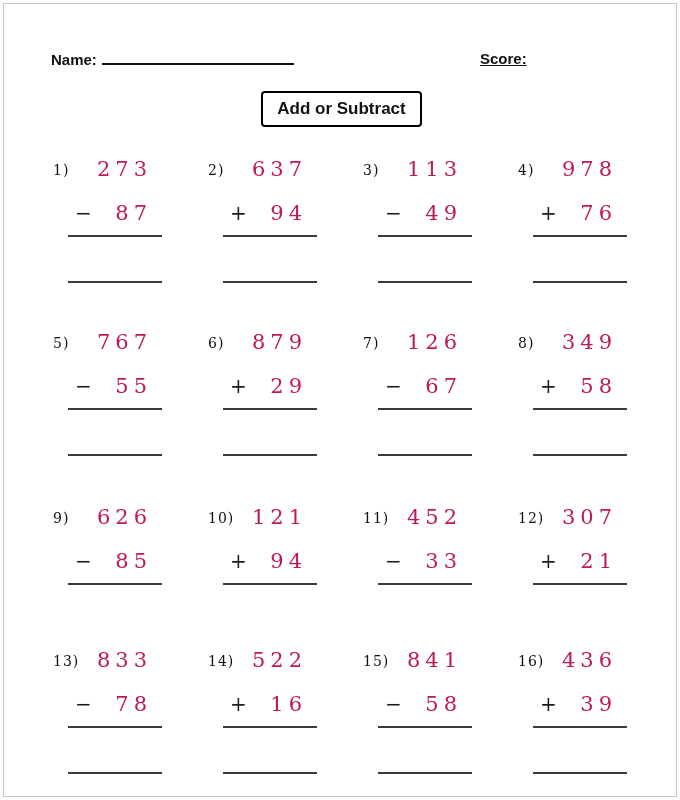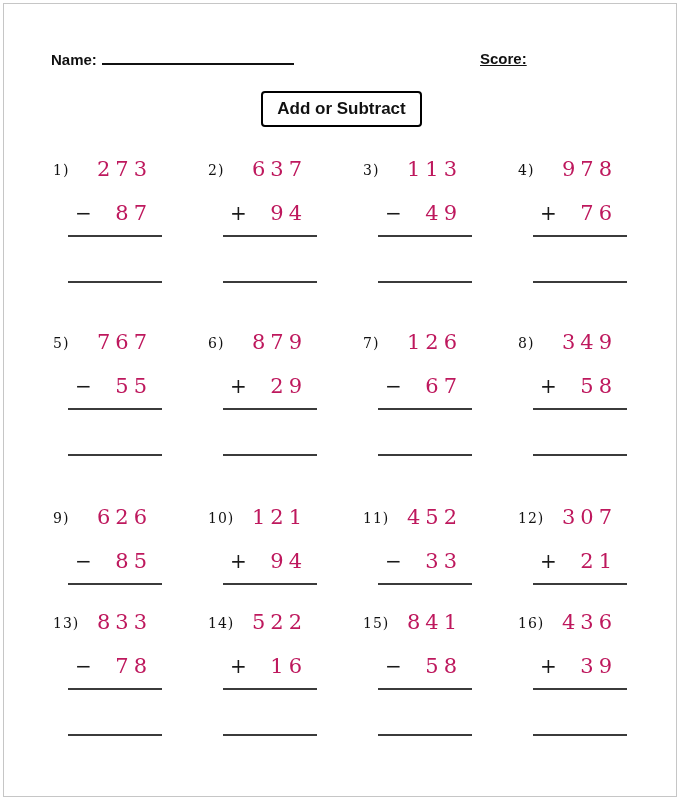--- a/index.html
+++ b/index.html
@@ -46,21 +46,21 @@
     font-weight: bold; font-size: 17px;
     margin-left: 3px;
     background: #fff;
   }
 
   
   .row { display: flex; margin-left: 48px; }
   .row-1 { margin-top: 31px; }
   .row-2 { margin-top: 48px; }
   .row-3 { margin-top: 50px; }
-  .row-4 { margin-top: 26px; }
+  .row-4 { margin-top: 64px; }
 
   .problem { width: 155px; position: relative; }
 
   .prow { height: 22px; position: relative; }
   .prow.op { margin-top: 22px; }
 
   .plabel {
     position: absolute; left: 5px; top: 4px;
     font-family: "DejaVu Serif", serif;
     font-size: 14px;

